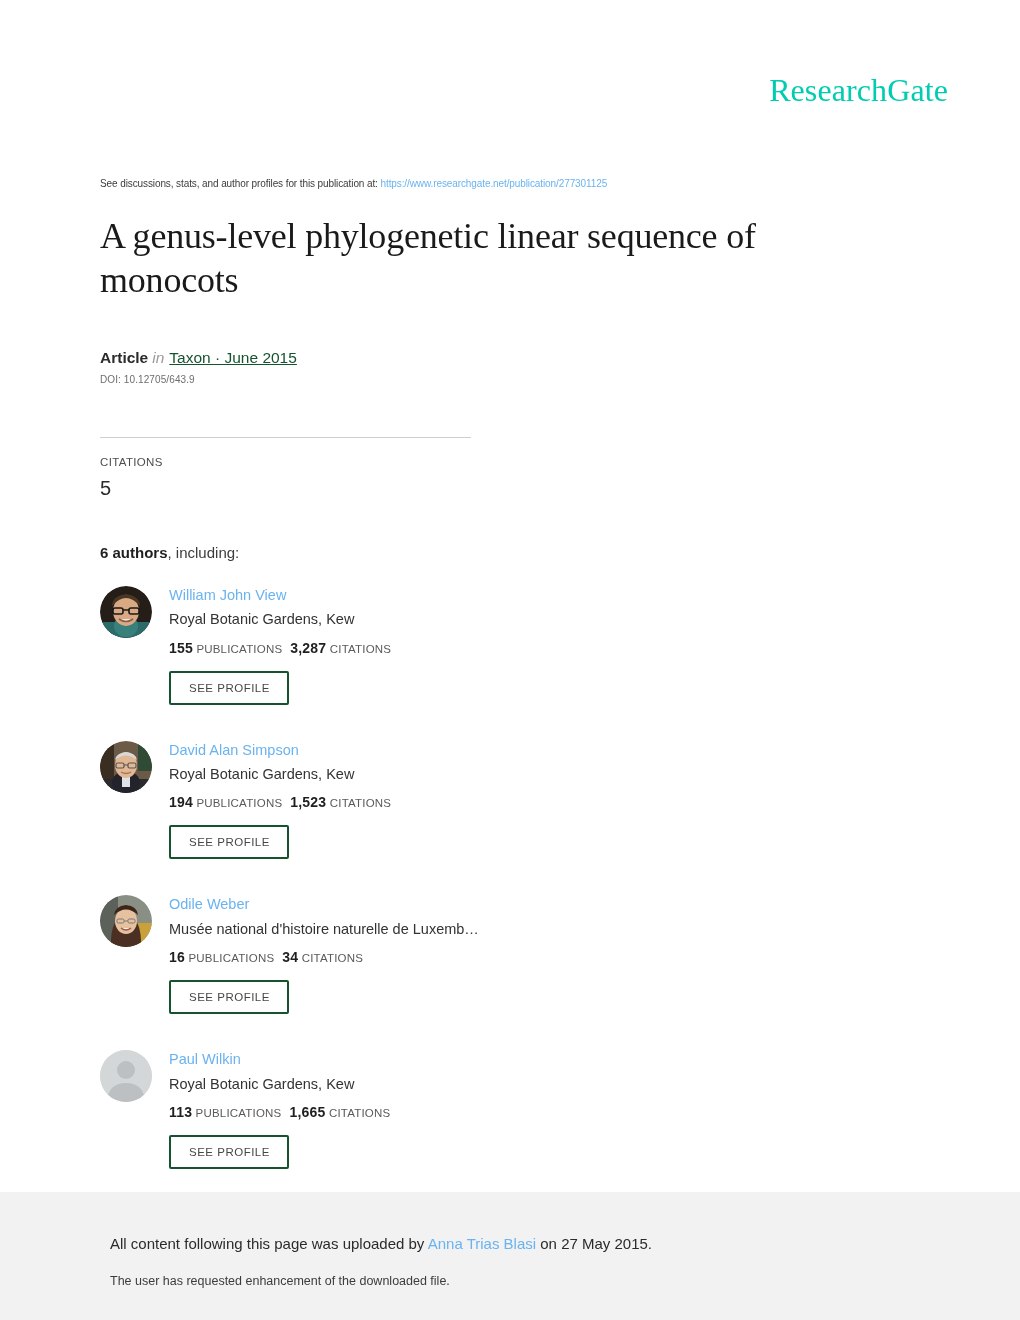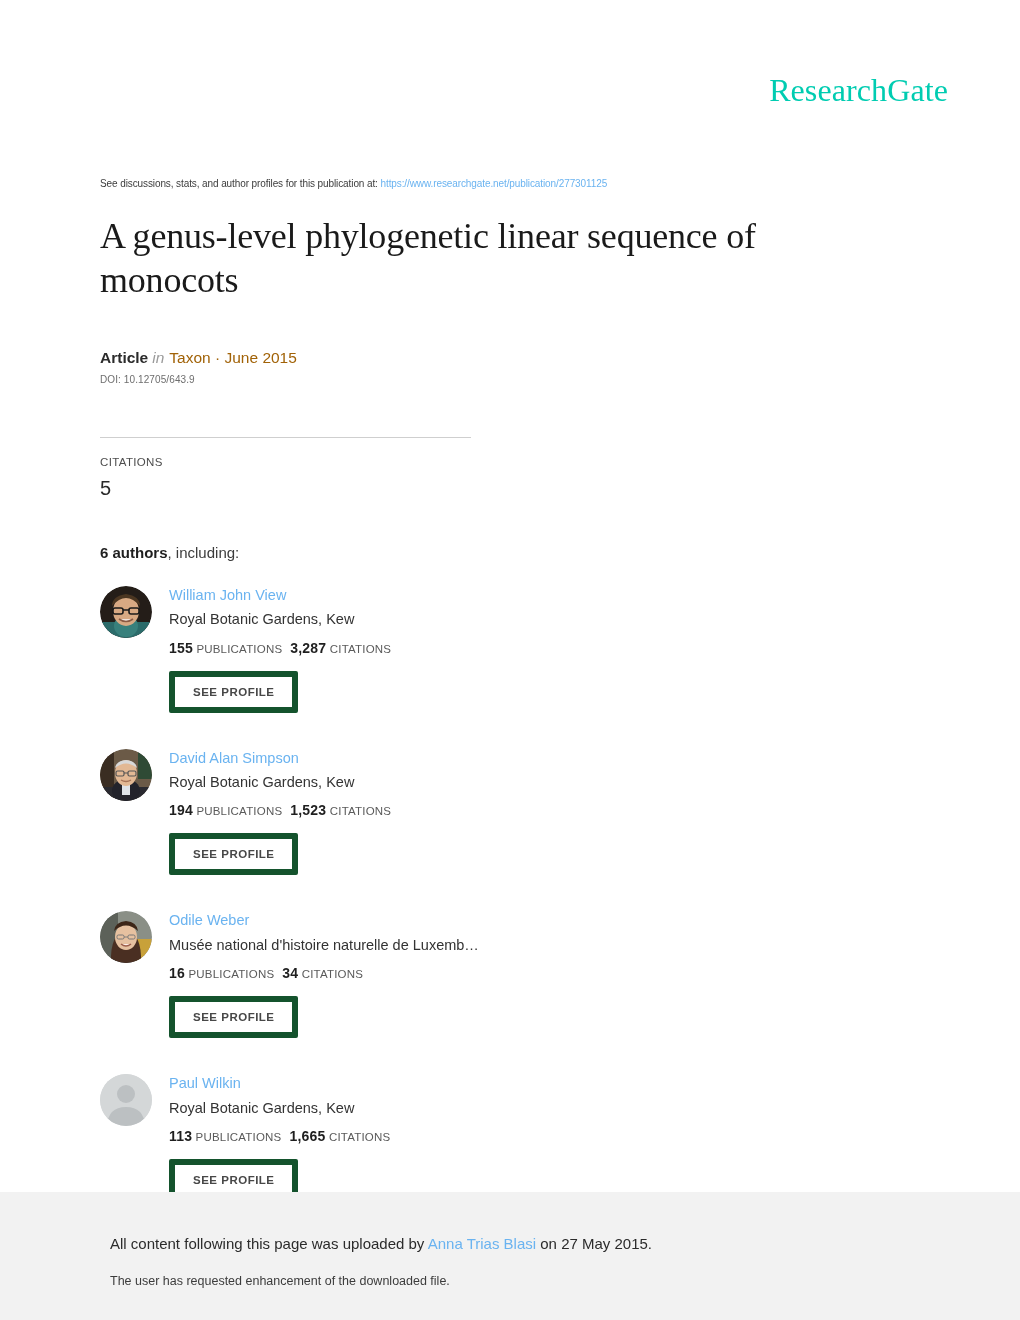--- a/index.html
+++ b/index.html
@@ -72,21 +72,21 @@
     font-size: 15.5px;
     color: #333333;
     margin-bottom: 7px;
   }
   .article-meta .kind { font-weight: bold; color: #2b2b2b; }
   .article-meta .in-word {
     font-style: italic;
     color: #9b9b9b;
     padding: 0 5px 0 4px;
   }
-  .article-meta .venue { color: #a16207; }
+  .article-meta .venue { color: #14532d; text-decoration: underline; }
 
   .doi-line {
     font-size: 10px;
     color: #6e6e6e;
     letter-spacing: 0.1px;
     margin-bottom: 52px;
   }
 
   
   .stats {
@@ -164,30 +164,29 @@
   }
   .author-stats b {
     color: #1f1f1f;
     font-weight: bold;
     font-size: 14px;
   }
   .author-stats .gap { display: inline-block; width: 8px; }
 
   .see-profile {
     display: inline-block;
-    border: 6px solid #14532d;
+    border: 2px solid #14532d;
     background: #ffffff;
     color: #474747;
     font-size: 11.5px;
     letter-spacing: 0.5px;
     padding: 9px 17px 9px 18px;
     border-radius: 2px;
     cursor: pointer;
     font-family: "Liberation Sans", sans-serif;
-    font-weight: bold;
   }
 
   
   .projects-head {
     font-size: 14.5px;
     font-weight: bold;
     color: #2b2b2b;
     margin-top: 24px;
     margin-bottom: 26px;
   }

